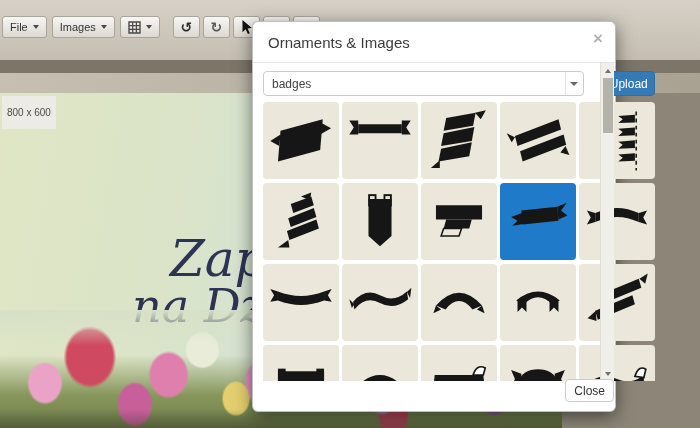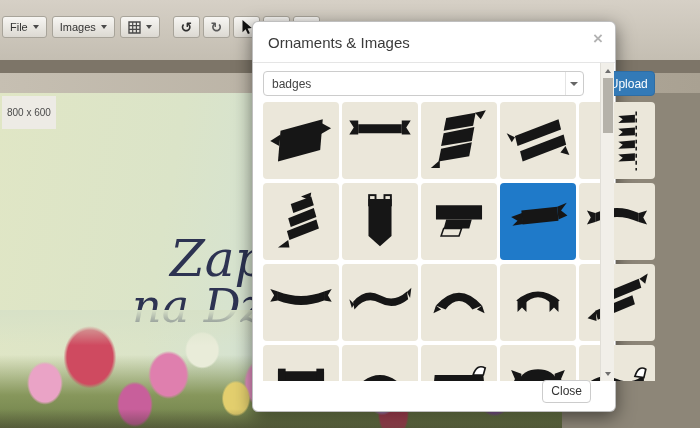--- a/index.html
+++ b/index.html
@@ -86,21 +86,21 @@
   
   .scrollbar { position:absolute; top:0; right:1px; width:14px; height:318px;
                background:#f1efe9; border-left:1px solid #e0ded7; }
   .sb-arrow { position:absolute; left:0; width:14px; height:13px; display:flex;
               align-items:center; justify-content:center; }
   .sb-up { top:1px; } .sb-down { bottom:1px; }
   .sb-up i { width:0;height:0;border-bottom:4px solid #6f6f6f;border-left:3.5px solid transparent;border-right:3.5px solid transparent; }
   .sb-down i { width:0;height:0;border-top:4px solid #6f6f6f;border-left:3.5px solid transparent;border-right:3.5px solid transparent; }
   .sb-thumb { position:absolute; left:1.5px; top:15px; width:10px; height:55px; background:#b5b2aa; }
   .modal-footer { position:absolute; bottom:0; left:0; right:0; height:32px; display:flex;
-                  justify-content:flex-end; align-items:center; padding:0 24px 8px 0; }
+                  justify-content:flex-end; align-items:flex-start; padding:0 1px 8px 0; }
   .close-btn { min-width:46px; height:23px; background:#fff; border:1px solid #ccc; border-radius:4px;
                font-size:12px; color:#333; display:flex; align-items:center; justify-content:center;
                padding:0 8px; }
 </style>
 </head>
 <body>
 
 <div id="stage">
 
   <div class="ws-top"></div>

